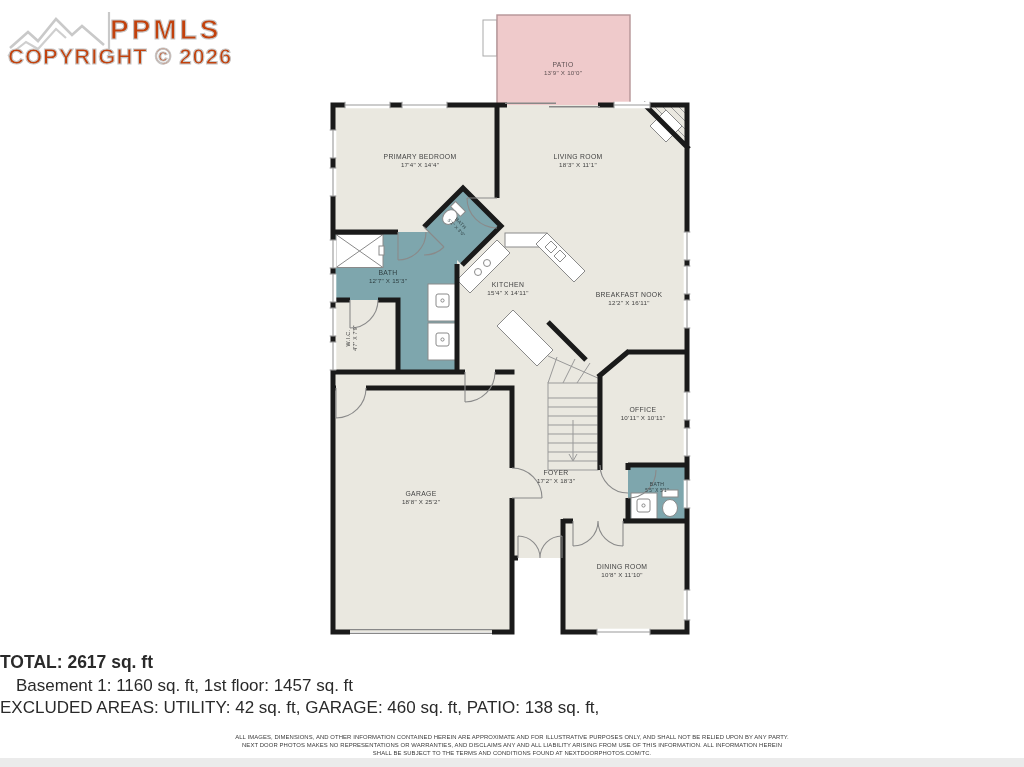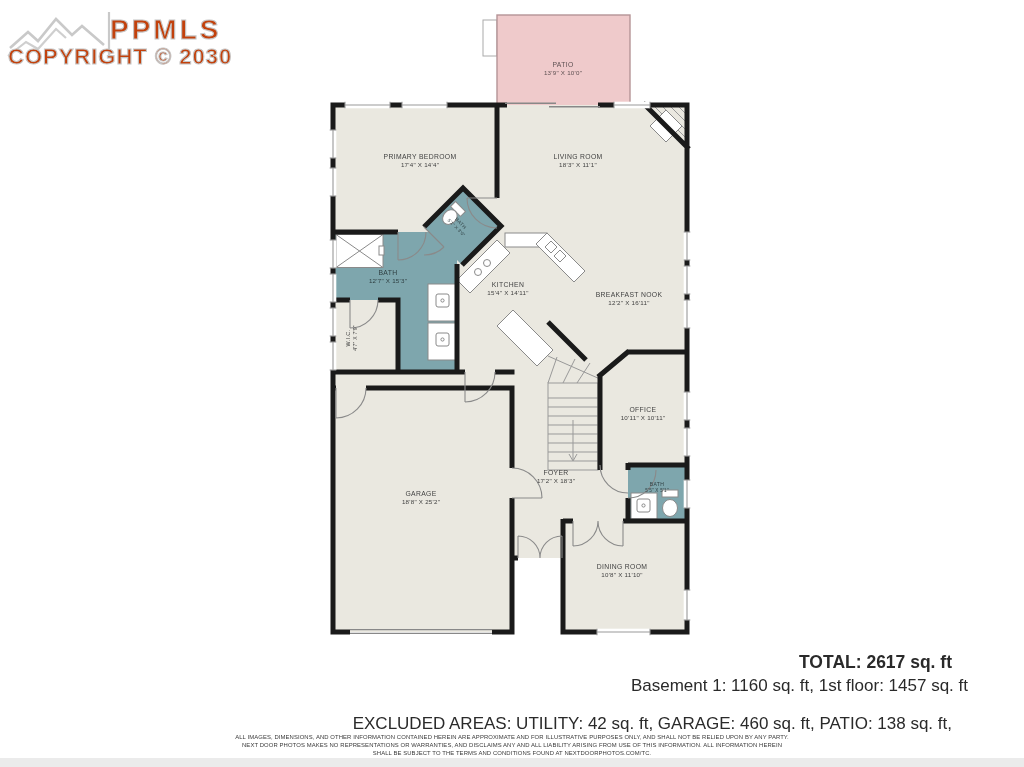--- a/index.html
+++ b/index.html
@@ -24,24 +24,24 @@
   .rlabel.rot90 .dims{font-size:5px;}
   
   .watermark{position:absolute;left:6px;top:4px;width:260px;color:#e3e3e3;}
   .wm-text{
     position:absolute;font-weight:700;color:#c2410c;
     -webkit-text-stroke:1.1px #c6c6c6;text-stroke:1.1px #c6c6c6;
     white-space:nowrap;
   }
   .wm-brand{left:104px;top:10px;font-size:28px;letter-spacing:3px;}
   .wm-copy{left:2px;top:40px;font-size:22px;letter-spacing:1px;}
-  .sum-line{position:absolute;left:16px;width:936px;text-align:right;font-size:17px;color:#2a2a2a;}
+  .sum-line{position:absolute;left:0;width:936px;text-align:left;font-size:17px;color:#2a2a2a;}
   .sum-total{top:652px;font-weight:700;font-size:17.5px;}
   .sum-2{top:676px;margin-left:16px;}
-  .sum-3{top:698px;margin-top:16px;}
+  .sum-3{top:698px;}
   .sum-4{top:719px;margin-top:39px;}
   .disc-line{position:absolute;left:0;width:1024px;text-align:center;font-size:5.9px;color:#3a3a3a;letter-spacing:.1px;}
   .disc-1{top:734px;} .disc-2{top:742px;} .disc-3{top:750px;}
   .bottom-band{position:absolute;left:0;top:758px;width:1024px;height:9px;background:#ebebeb;}
 </style>
 </head>
 <body>
 
 <div class="stage">
 
@@ -329,21 +329,21 @@
     <div class="dims">10'8" X 11'10"</div>
   </div>
 
   <div class="watermark">
     <svg width="108" height="58">
       <path d="M4,44 L22,28 L32,37 L50,15 L66,31 L76,22 L98,41" fill="none" stroke="#c9c9c9" stroke-width="2.6"></path>
       <path d="M2,52 L20,38 L32,45 L50,25 L60,34" fill="none" stroke="#cfcfcf" stroke-width="2.2"></path>
       <line x1="103" y1="8" x2="103" y2="52" stroke="#c9c9c9" stroke-width="2.2"></line>
     </svg>
     <div class="wm-text wm-brand">PPMLS</div>
-    <div class="wm-text wm-copy">COPYRIGHT © 2030</div>
+    <div class="wm-text wm-copy">COPYRIGHT © 2026</div>
   </div>
 
   <div class="sum-line sum-total">TOTAL: 2617 sq. ft</div>
   <div class="sum-line sum-2">Basement 1: 1160 sq. ft, 1st floor: 1457 sq. ft</div>
   <div class="sum-line sum-3">EXCLUDED AREAS: UTILITY: 42 sq. ft, GARAGE: 460 sq. ft, PATIO: 138 sq. ft,</div>
   <div class="sum-line sum-4">WALLS: 209 sq. ft</div>
 
   <div class="disc-line disc-1">ALL IMAGES, DIMENSIONS, AND OTHER INFORMATION CONTAINED HEREIN ARE APPROXIMATE AND FOR ILLUSTRATIVE PURPOSES ONLY, AND SHALL NOT BE RELIED UPON BY ANY PARTY.</div>
   <div class="disc-line disc-2">NEXT DOOR PHOTOS MAKES NO REPRESENTATIONS OR WARRANTIES, AND DISCLAIMS ANY AND ALL LIABILITY ARISING FROM USE OF THIS INFORMATION. ALL INFORMATION HEREIN</div>
   <div class="disc-line disc-3">SHALL BE SUBJECT TO THE TERMS AND CONDITIONS FOUND AT NEXTDOORPHOTOS.COM/TC.</div>

